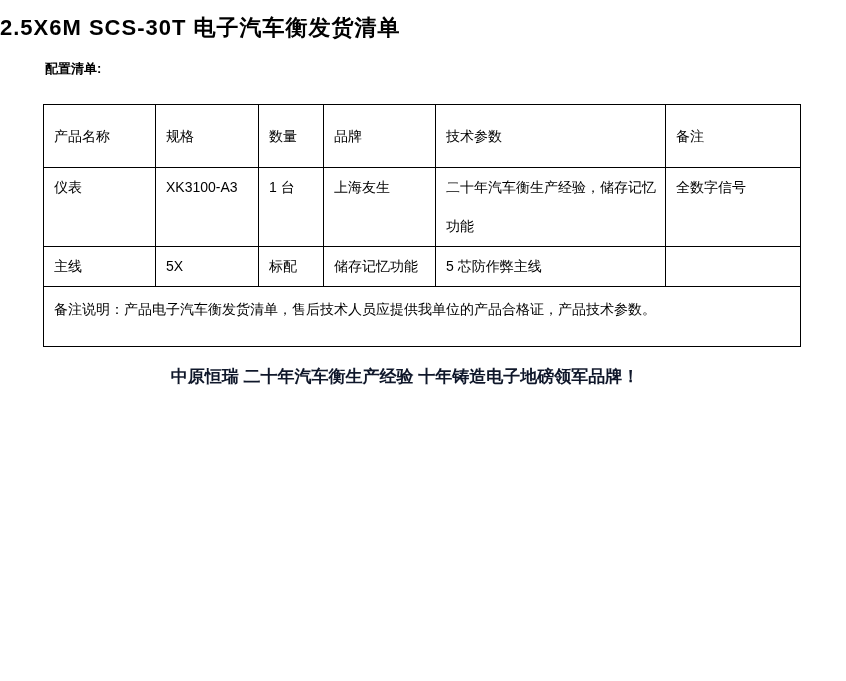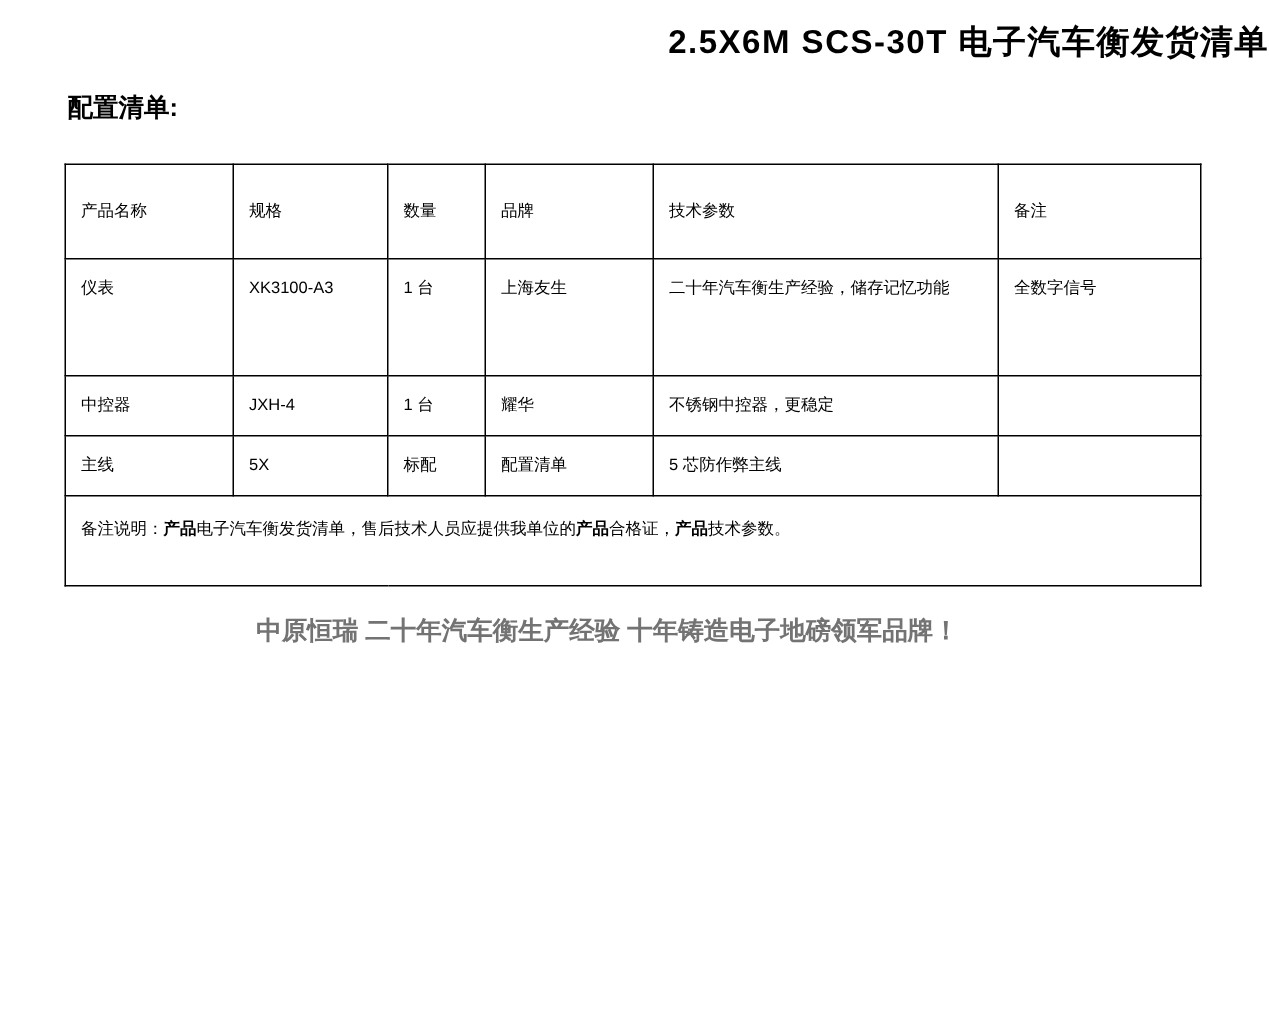--- a/index.html
+++ b/index.html
@@ -7,36 +7,36 @@
     padding: 0;
     background: #ffffff;
     width: 846px;
     height: 681px;
     overflow: hidden;
     font-family: "Liberation Sans", "DejaVu Sans", sans-serif;
     color: #000000;
   }
   .doc-title {
     margin-top: 13px;
-    text-align: right;
+    text-align: left;
     font-size: 22px;
     font-weight: bold;
     letter-spacing: 1px;
   }
   .section-label {
     margin: 17px 0 0 45px;
-    font-size: 17px;
+    font-size: 13px;
     font-weight: bold;
   }
   table.config-table {
     border-collapse: collapse;
     table-layout: fixed;
     width: 757px;
     margin: 26px 0 0 43px;
-    font-size: 11px;
+    font-size: 14px;
   }
   table.config-table th,
   table.config-table td {
     border: 1.5px solid #000000;
     text-align: left;
     vertical-align: top;
     padding: 0 8px 0 10px;
     line-height: 39px;
     font-weight: normal;
     overflow: hidden;
@@ -54,28 +54,28 @@
   col.c-tech  { width: 230px; }
   col.c-note  { width: 135px; }
   tr.r1 { height: 122px; }
   tr.r2 { height: 78px; }
   tr.r3 { height: 78px; }
   tr.r4 { height: 40px; }
   tr.r5 { height: 40px; }
   tr.r6 { height: 40px; }
   tr.r-remark { height: 60px; }
   tr.r-remark td { line-height: 39px; padding-top: 3px; }
-  .bold { font-weight: bold; }
+  .bold { font-weight: normal; }
   .slogan {
     width: 810px;
     margin-top: 18px;
     text-align: center;
     font-size: 17px;
     font-weight: bold;
-    color: #737373;
+    color: #0f172a;
   }
 </style>
 </head>
 <body>
 
 <div class="doc-title">2.5X6M SCS-30T 电子汽车衡发货清单</div>
 
 <div class="section-label">配置清单:</div>
 
 <table class="config-table">
@@ -99,33 +99,25 @@
   </thead>
   <tbody>
     <tr class="r3">
       <td>仪表</td>
       <td>XK3100-A3</td>
       <td>1 台</td>
       <td>上海友生</td>
       <td>二十年汽车衡生产经验，储存记忆功能</td>
       <td>全数字信号</td>
     </tr>
-    <tr class="r4">
-      <td>中控器</td>
-      <td>JXH-4</td>
-      <td>1 台</td>
-      <td>耀华</td>
-      <td>不锈钢中控器，更稳定</td>
-      <td></td>
-    </tr>
     <tr class="r6">
       <td>主线</td>
       <td>5X</td>
       <td>标配</td>
-      <td>配置清单</td>
+      <td>储存记忆功能</td>
       <td>5 芯防作弊主线</td>
       <td></td>
     </tr>
     <tr class="r-remark">
       <td colspan="6">
         <span>备注说明：</span><span class="bold">产品</span><span>电子汽车衡发货清单，售后技术人员应提供我单位的</span><span class="bold">产品</span><span>合格证，</span><span class="bold">产品</span><span>技术参数。</span>
       </td>
     </tr>
   </tbody>
 </table>

